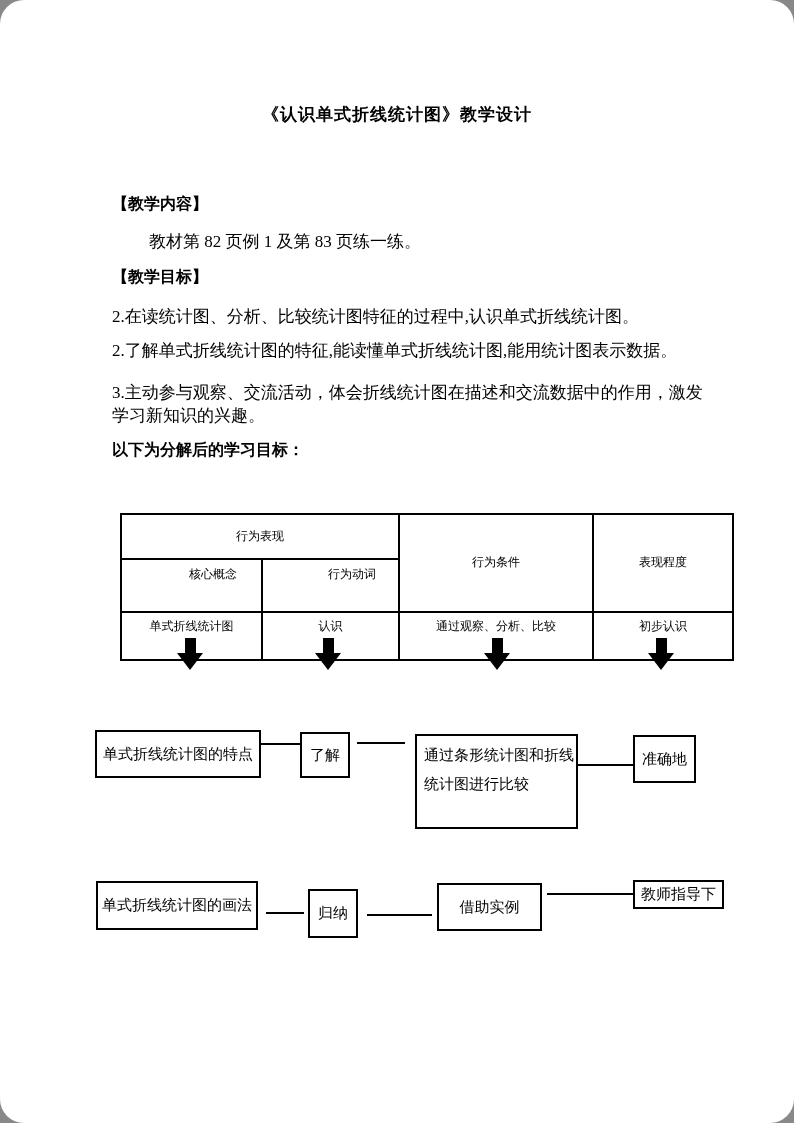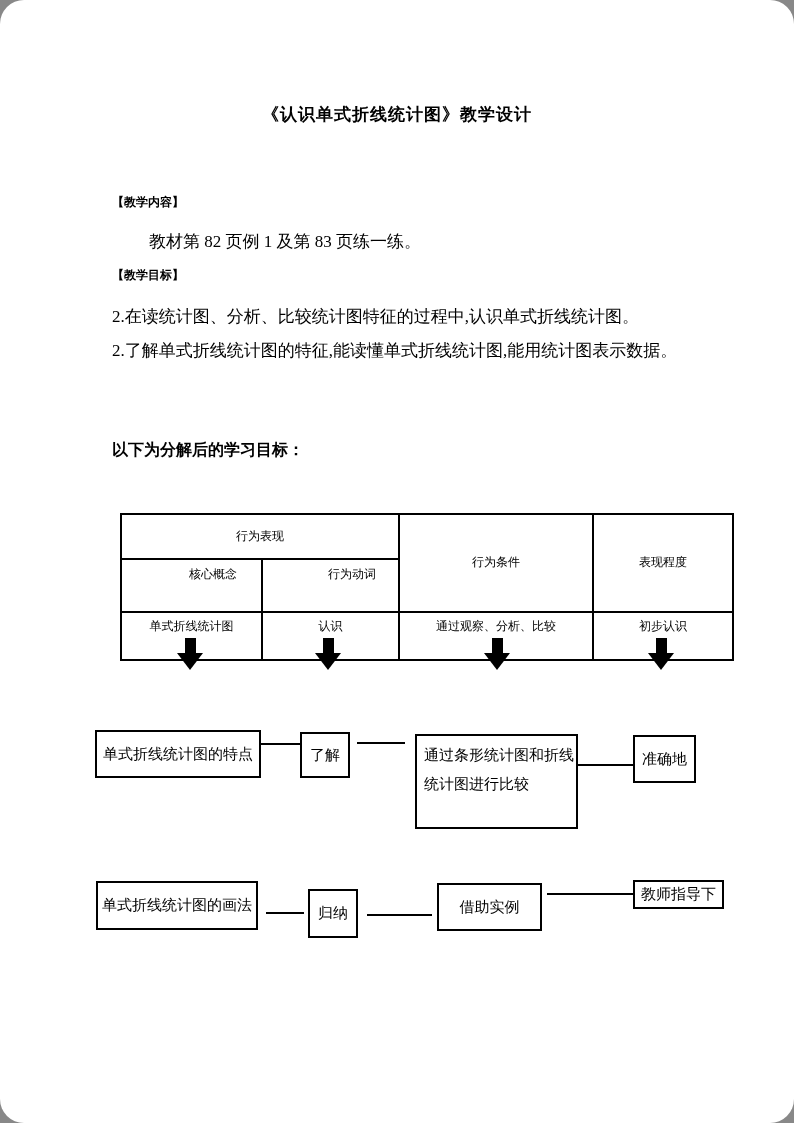--- a/index.html
+++ b/index.html
@@ -14,21 +14,21 @@
     border-radius:24px;
   }
   .abs{position:absolute;}
   .doc-title{
     top:103px;left:0;width:794px;
     text-align:center;
     font-size:17px;font-weight:bold;
     letter-spacing:1px;
   }
   .sec-head{
-    font-size:12px;font-weight:bold;
+    font-size:16px;font-weight:bold;
     left:112px;
     text-align:center;
   }
   .body-p{
     font-size:17px;
     left:112px;
     line-height:23px;
   }
   .indent{text-indent:37px;}
   .goal-wrap{width:606px;}
@@ -80,20 +80,21 @@
 <div class="page">
 
   <div class="abs doc-title">《认识单式折线统计图》教学设计</div>
 
   <div class="abs sec-head" style="top:194px;">【教学内容】</div>
   <div class="abs body-p indent" style="top:230px;">教材第 82 页例 1 及第 83 页练一练。</div>
 
   <div class="abs sec-head" style="top:267px;">【教学目标】</div>
   <div class="abs body-p" style="top:305px;">2.在读统计图、分析、比较统计图特征的过程中,认识单式折线统计图。</div>
   <div class="abs body-p" style="top:339px;">2.了解单式折线统计图的特征,能读懂单式折线统计图,能用统计图表示数据。</div>
+  <div class="abs body-p goal-wrap" style="top:381px;">3.主动参与观察、交流活动，体会折线统计图在描述和交流数据中的作用，激发学习新知识的兴趣。</div>
 
   <div class="abs bold-label" style="top:440px;">以下为分解后的学习目标：</div>
 
   <table class="goal-table">
     <colgroup>
       <col style="width:141px">
         <col style="width:137px">
         <col style="width:194px">
         <col style="width:140px">
     </colgroup>

